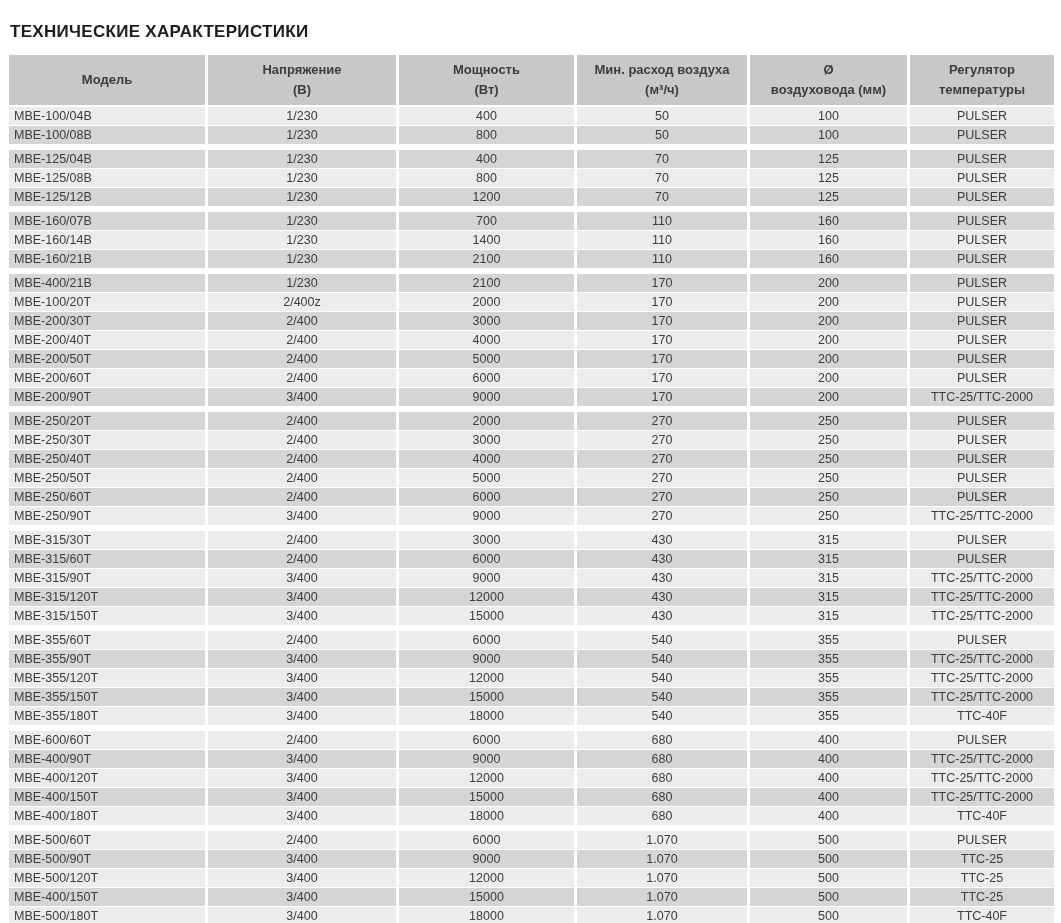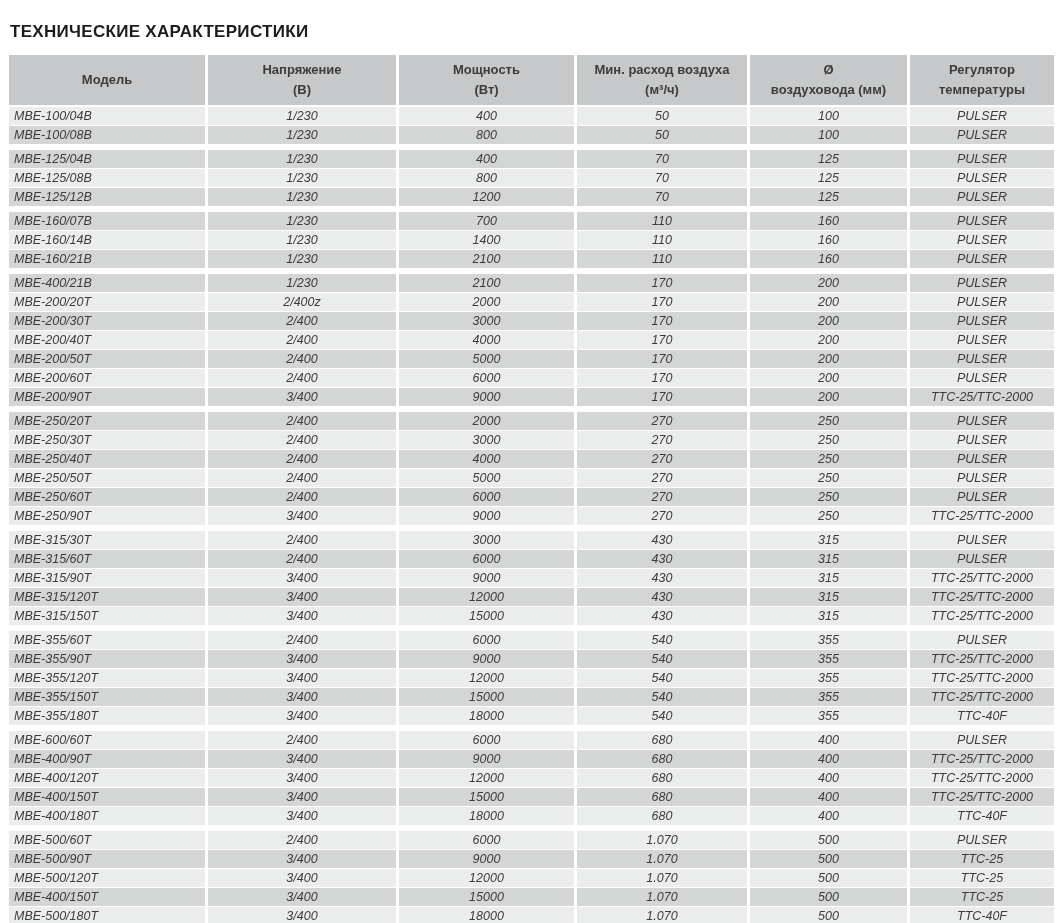--- a/index.html
+++ b/index.html
@@ -33,21 +33,21 @@
   .header-row{margin-bottom:2px;}
   .hcell{
     background:var(--header-bg);
     height:50px;
     display:flex;flex-direction:column;justify-content:center;align-items:center;
     font-weight:bold;font-size:13px;line-height:1.55;
     text-align:center;
   }
   .group{margin-bottom:6px;}
   .group:last-child{margin-bottom:0;}
-  .row{margin-bottom:1px;font-style:italic;}
+  .row{margin-bottom:1px;}
   .cell{
     height:18px;line-height:18px;
     font-size:12.5px;text-align:center;
     white-space:nowrap;overflow:hidden;
   }
   .row.light .cell{background:var(--row-light-bg);}
   .row.dark .cell{background:var(--row-dark-bg);}
   .cell-model{text-align:left;padding-left:5px;}
   .cutoff-row{margin-top:5px;}
   .cocell{height:5px;background:var(--row-dark-bg);}
@@ -158,21 +158,21 @@
         <div class="group">
           <div class="row dark">
             <div class="cell cell-model">MBE-400/21B</div>
             <div class="cell cell-voltage">1/230</div>
             <div class="cell cell-power">2100</div>
             <div class="cell cell-airflow">170</div>
             <div class="cell cell-diameter">200</div>
             <div class="cell cell-regulator">PULSER</div>
           </div>
           <div class="row light">
-            <div class="cell cell-model">MBE-200/20T</div>
+            <div class="cell cell-model">MBE-100/20T</div>
             <div class="cell cell-voltage">2/400z</div>
             <div class="cell cell-power">2000</div>
             <div class="cell cell-airflow">170</div>
             <div class="cell cell-diameter">200</div>
             <div class="cell cell-regulator">PULSER</div>
           </div>
           <div class="row dark">
             <div class="cell cell-model">MBE-200/30T</div>
             <div class="cell cell-voltage">2/400</div>
             <div class="cell cell-power">3000</div>

